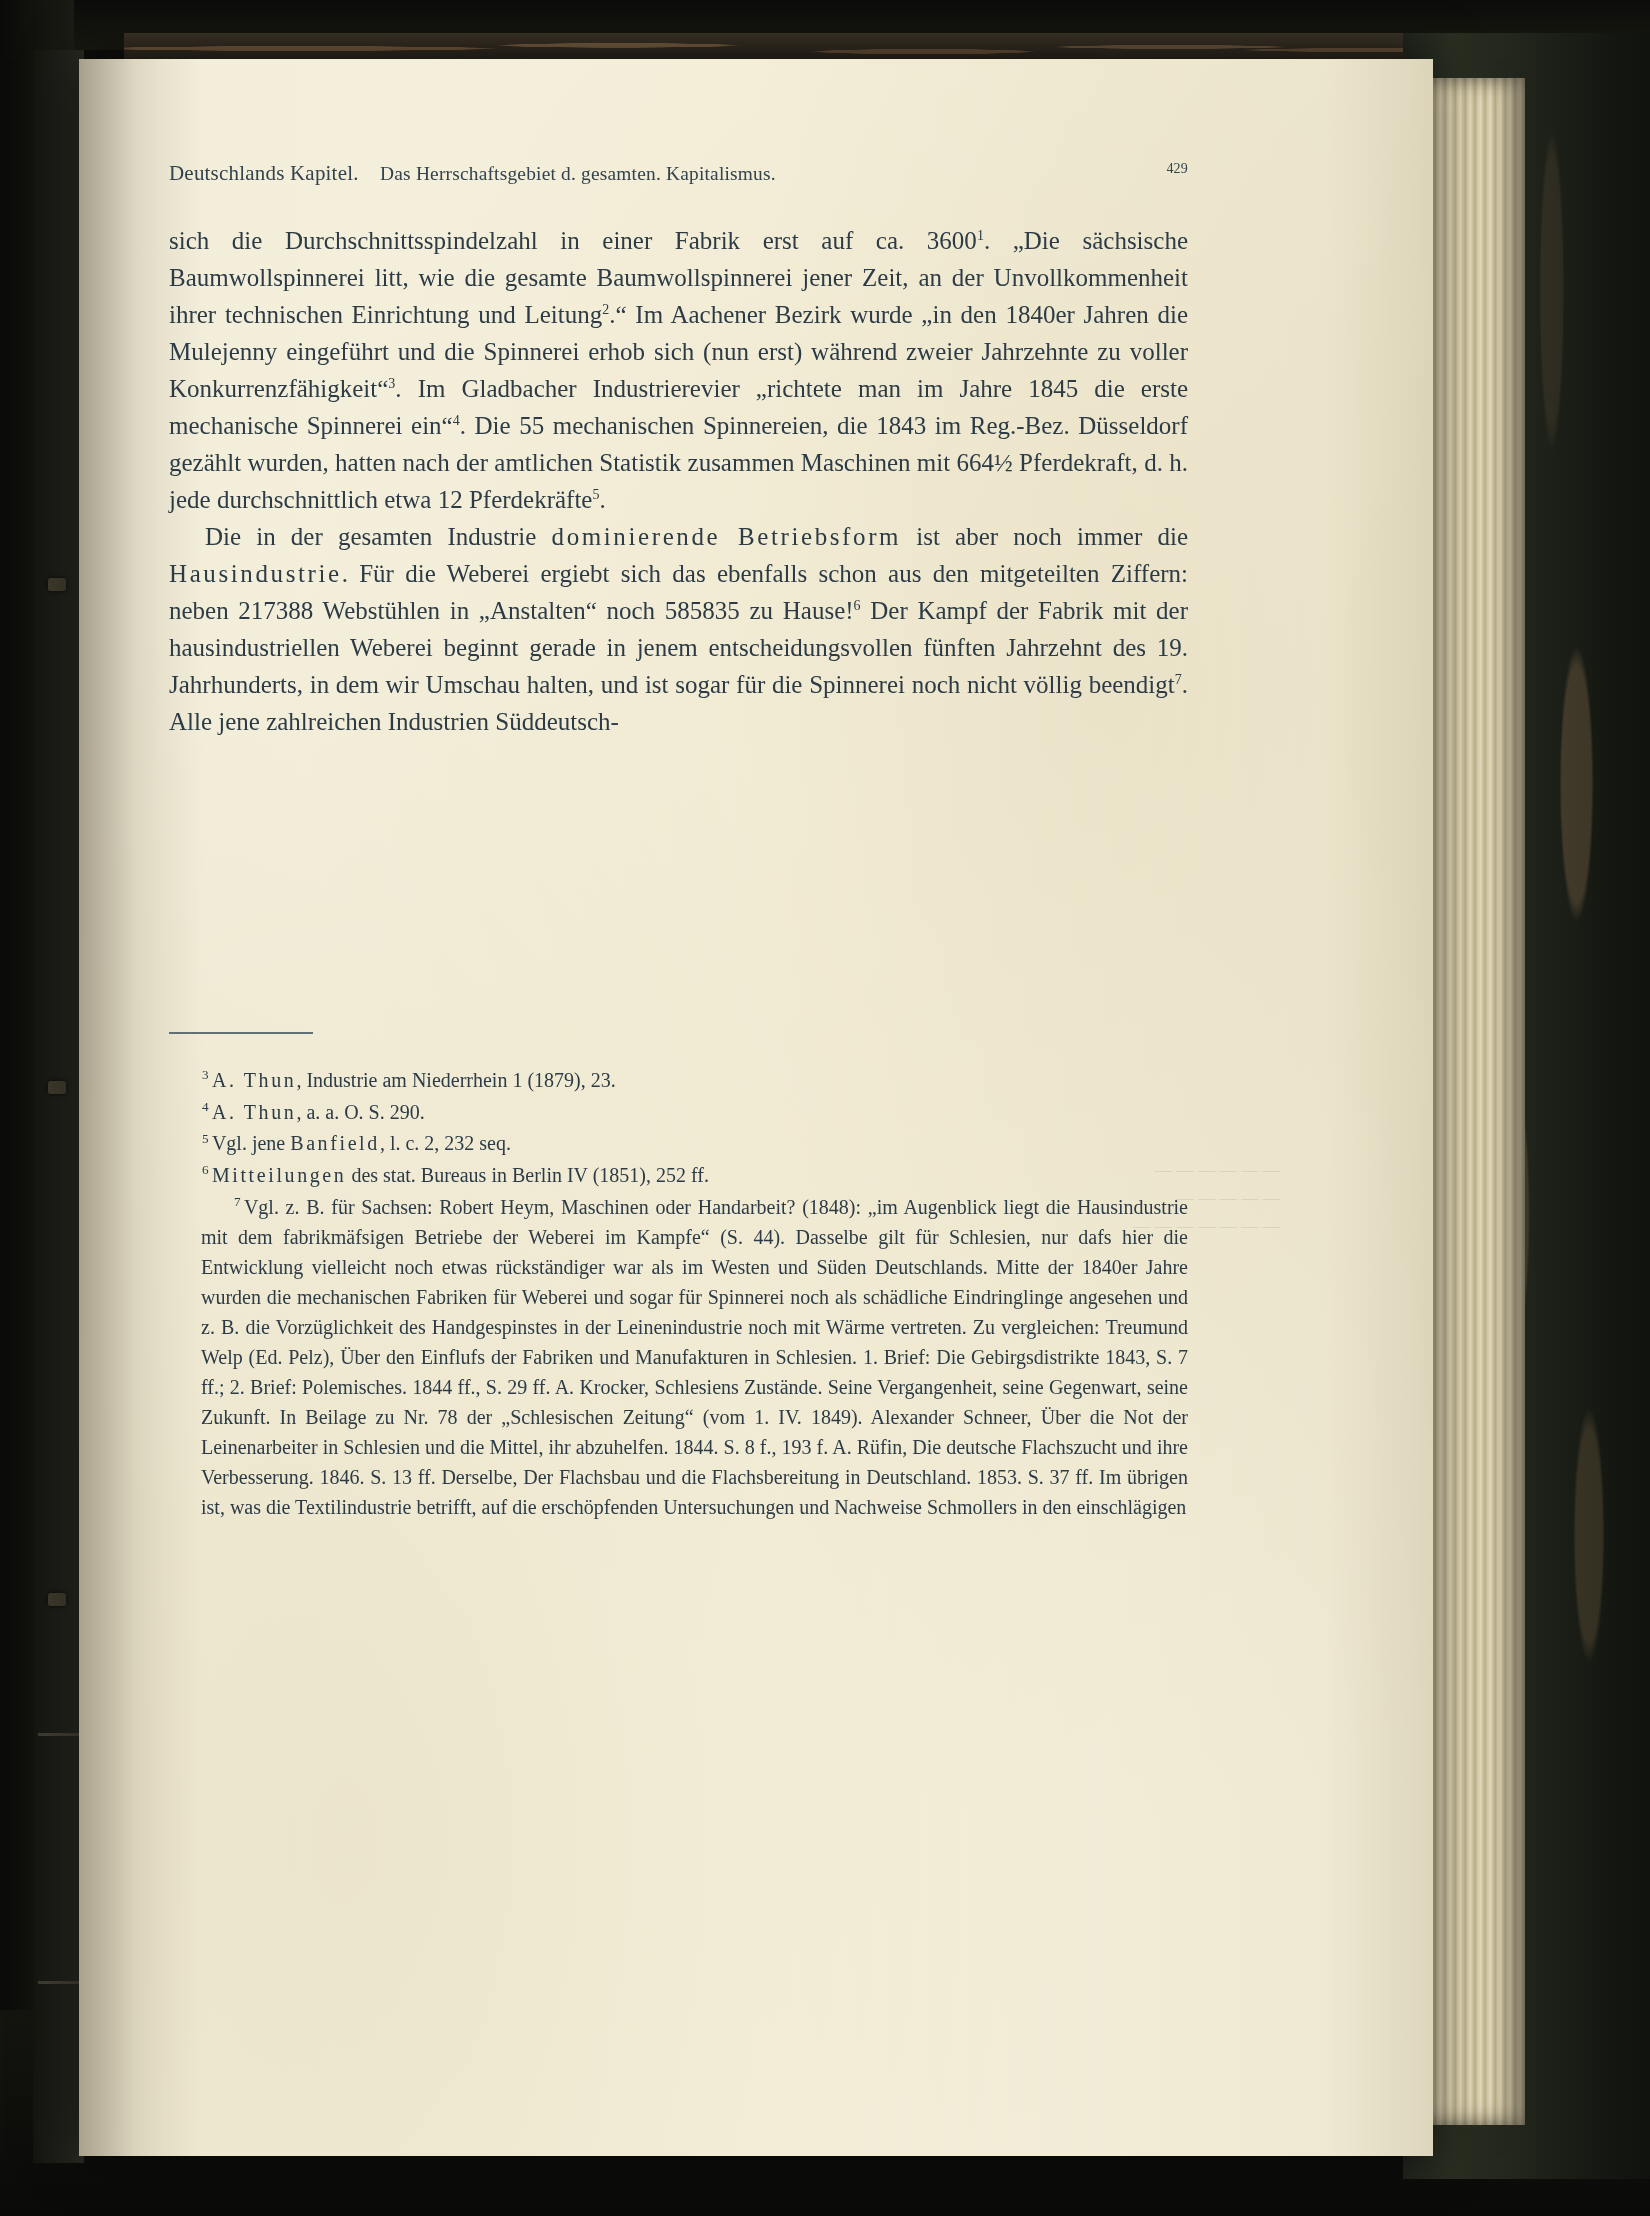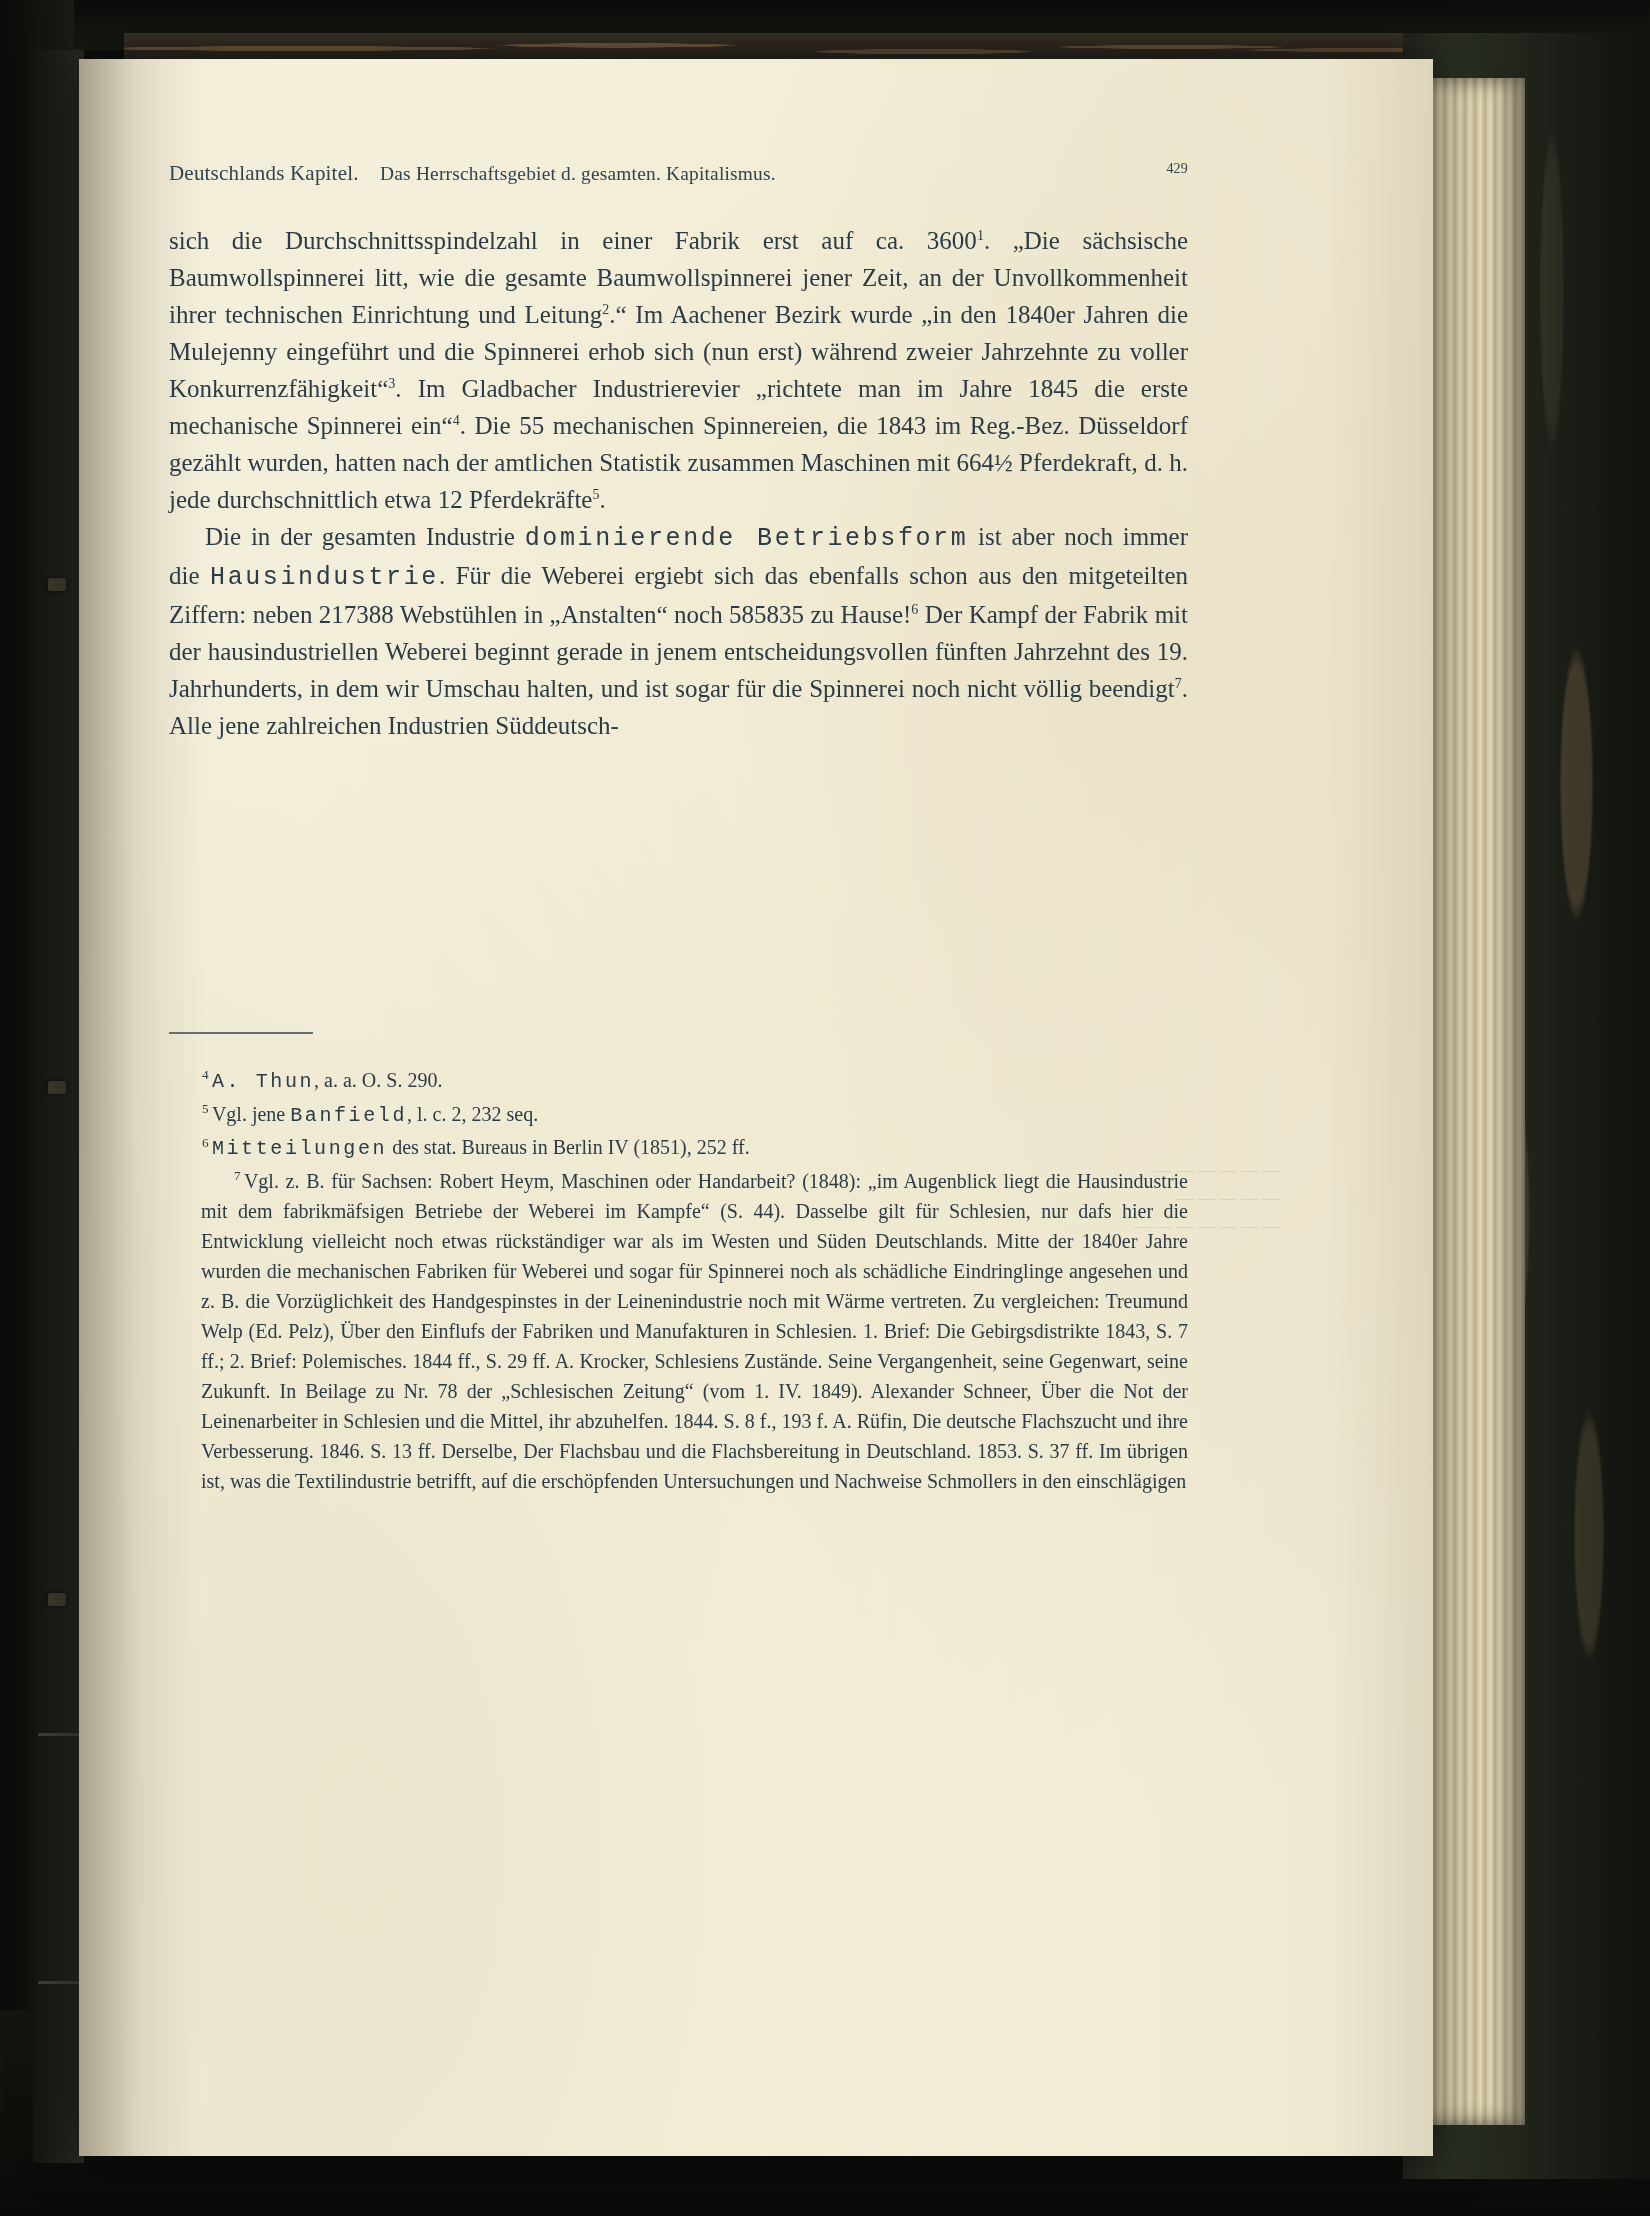--- a/index.html
+++ b/index.html
@@ -165,21 +165,21 @@
   .body-par {
     font-size: 25px;
     line-height: 37px;
     text-align: justify;
     text-justify: inter-word;
     color: #2c3b46;
     margin: 0;
   }
   .body-par.indent { text-indent: 36px; }
 
-  .sp { letter-spacing: 2.6px; font-family: Liberation Mono, monospace; }
+  .sp { letter-spacing: 2.6px; }
 
   sup {
     font-size: 14px;
     vertical-align: super;
     line-height: 0;
   }
 
   .rule {
     position: absolute;
     left: 169px;
@@ -273,20 +273,23 @@
       <span>Die in der gesamten Industrie </span><span class="sp">dominierende Betriebsform</span><span> ist aber noch immer die </span><span class="sp">Hausindustrie</span><span>. Für die Weberei ergiebt sich das ebenfalls schon aus den mitgeteilten Ziffern: neben 217388 Webstühlen in „Anstalten“ noch 585835 zu Hause!</span><sup>6</sup><span> Der Kampf der Fabrik mit der hausindustriellen Weberei beginnt gerade in jenem entscheidungsvollen fünften Jahrzehnt des 19. Jahrhunderts, in dem wir Umschau halten, und ist sogar für die Spinnerei noch nicht völlig beendigt</span><sup>7</sup><span>. Alle jene zahlreichen Industrien Süddeutsch-</span>
     </p>
   </div>
 
   <div class="rule"></div>
 
   <div class="notes">
 
 
 
+    <p class="note first-line-indent">
+      <span class="note-num">3</span><span class="sp">A. Thun</span><span>, Industrie am Niederrhein 1 (1879), 23.</span>
+    </p>
 
     <p class="note first-line-indent">
       <span class="note-num">4</span><span class="sp">A. Thun</span><span>, a. a. O. S. 290.</span>
     </p>
 
     <p class="note first-line-indent">
       <span class="note-num">5</span><span>Vgl. jene </span><span class="sp">Banfield</span><span>, l. c. 2, 232 seq.</span>
     </p>
 
     <p class="note first-line-indent">

